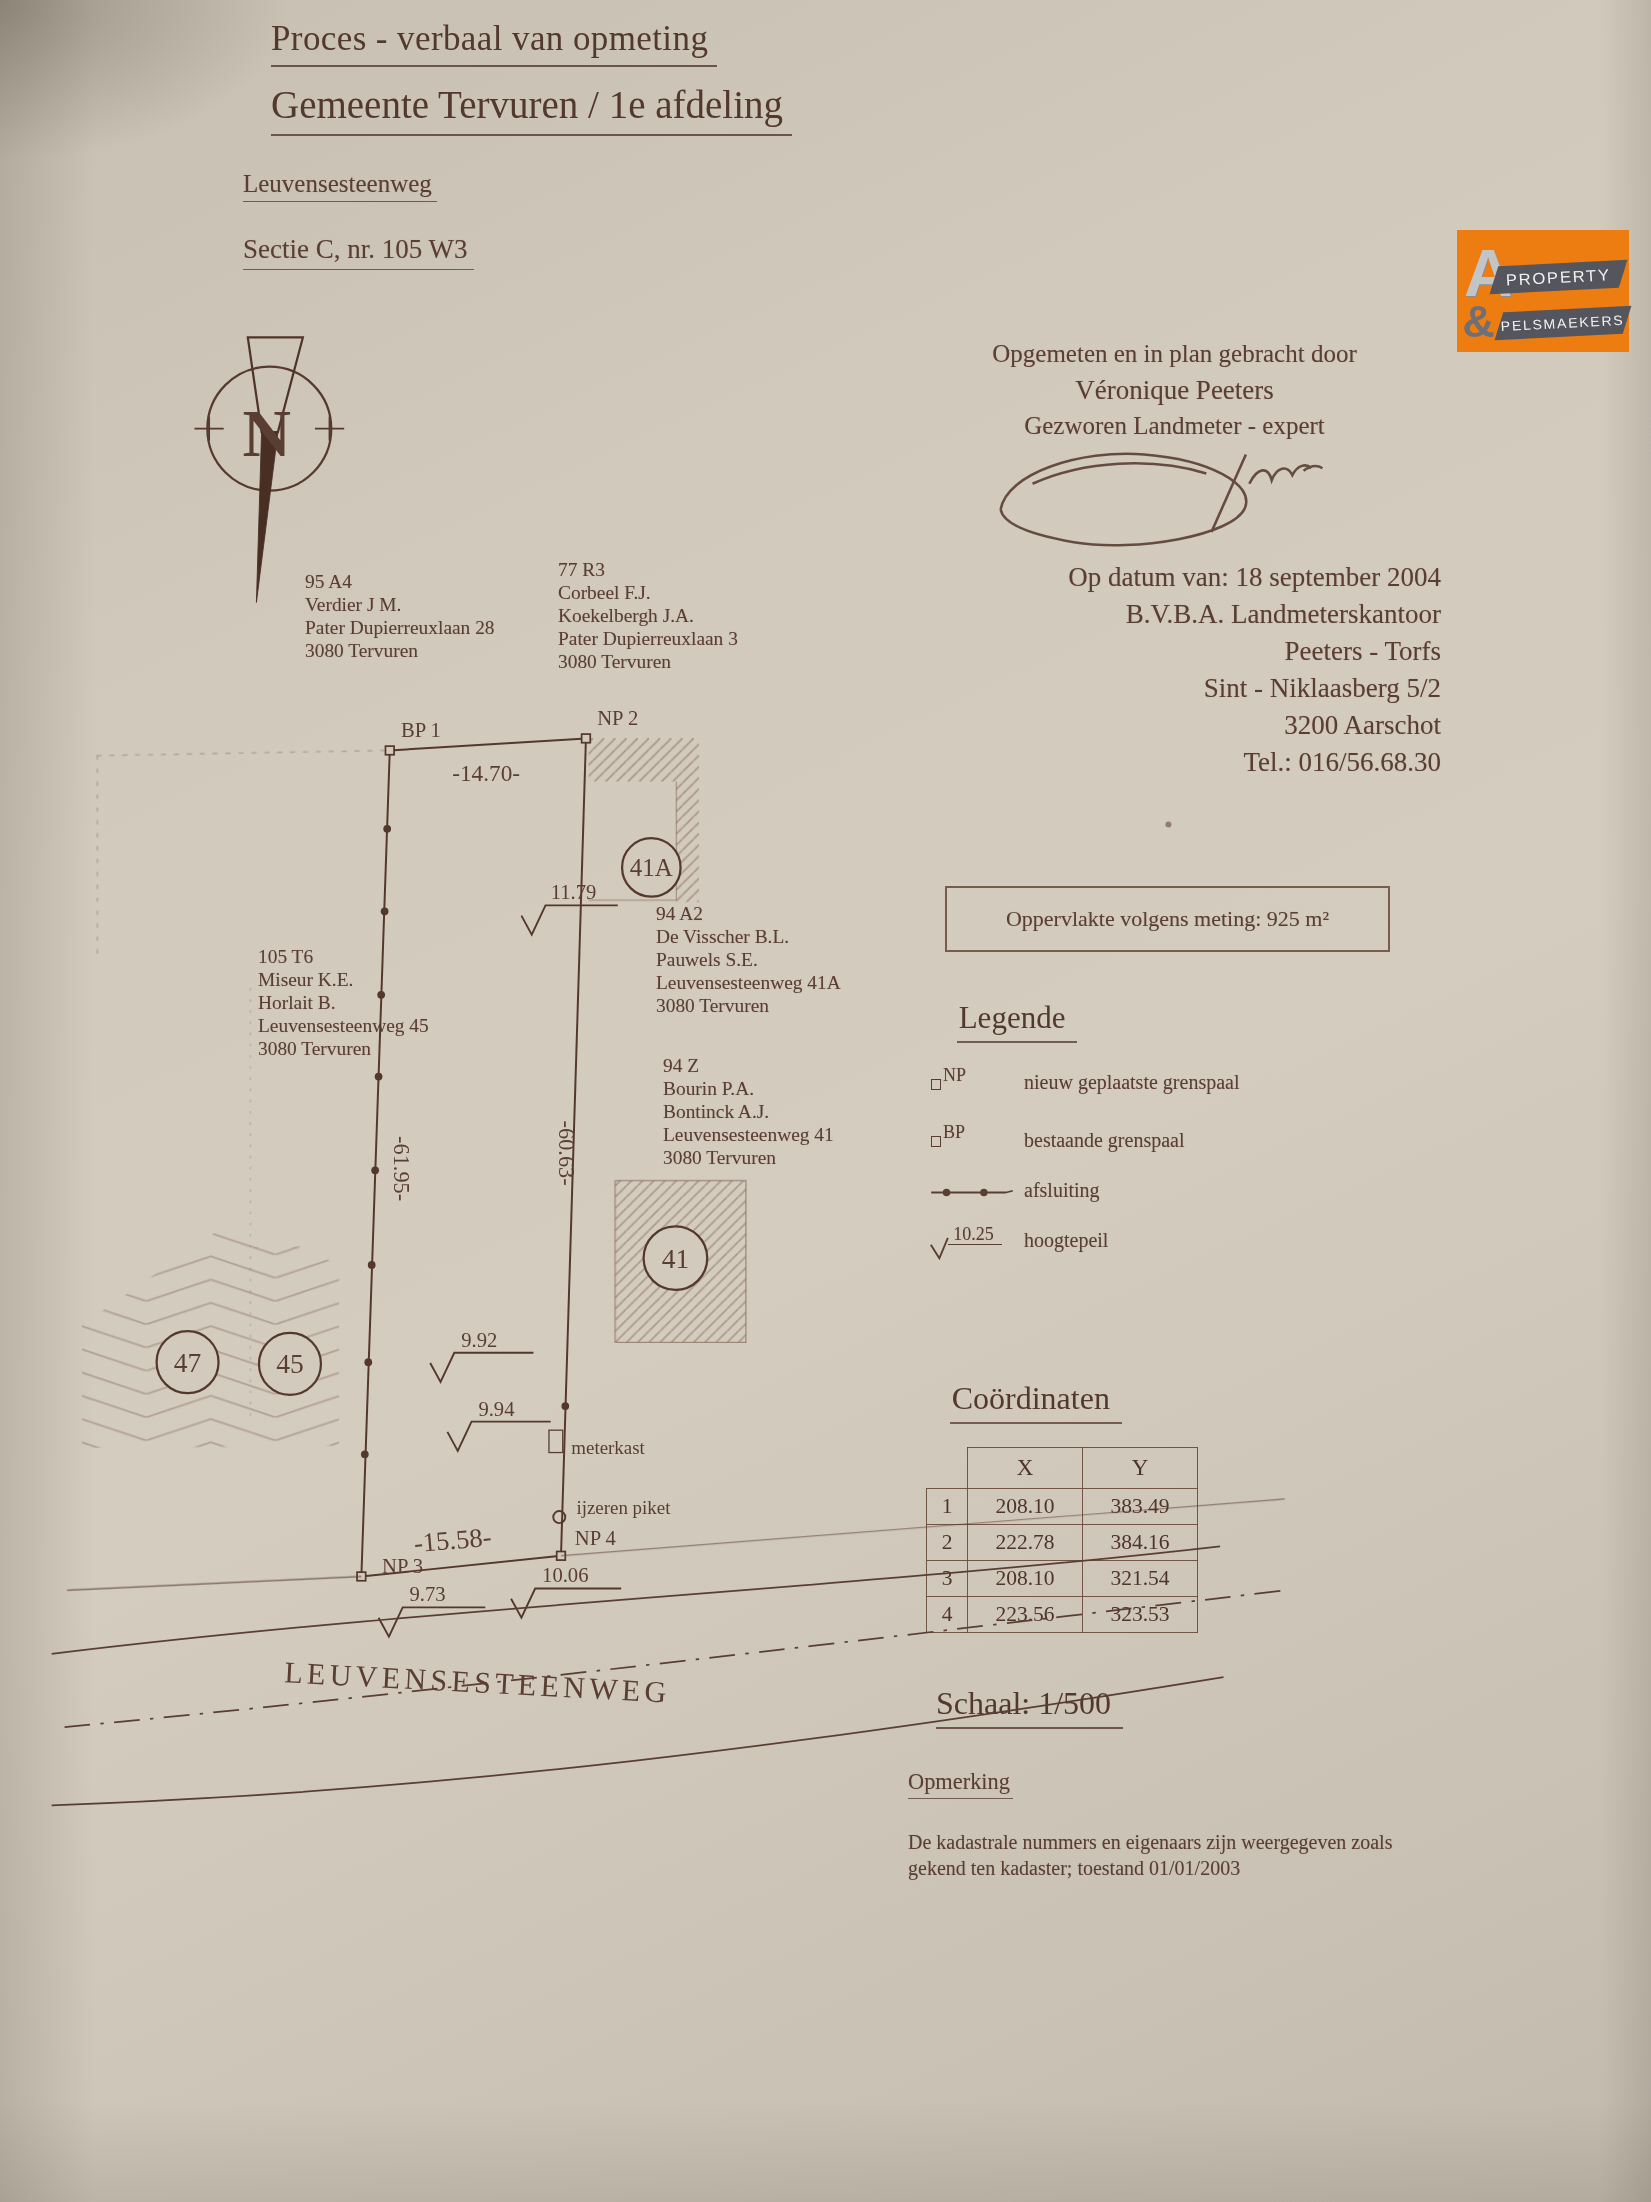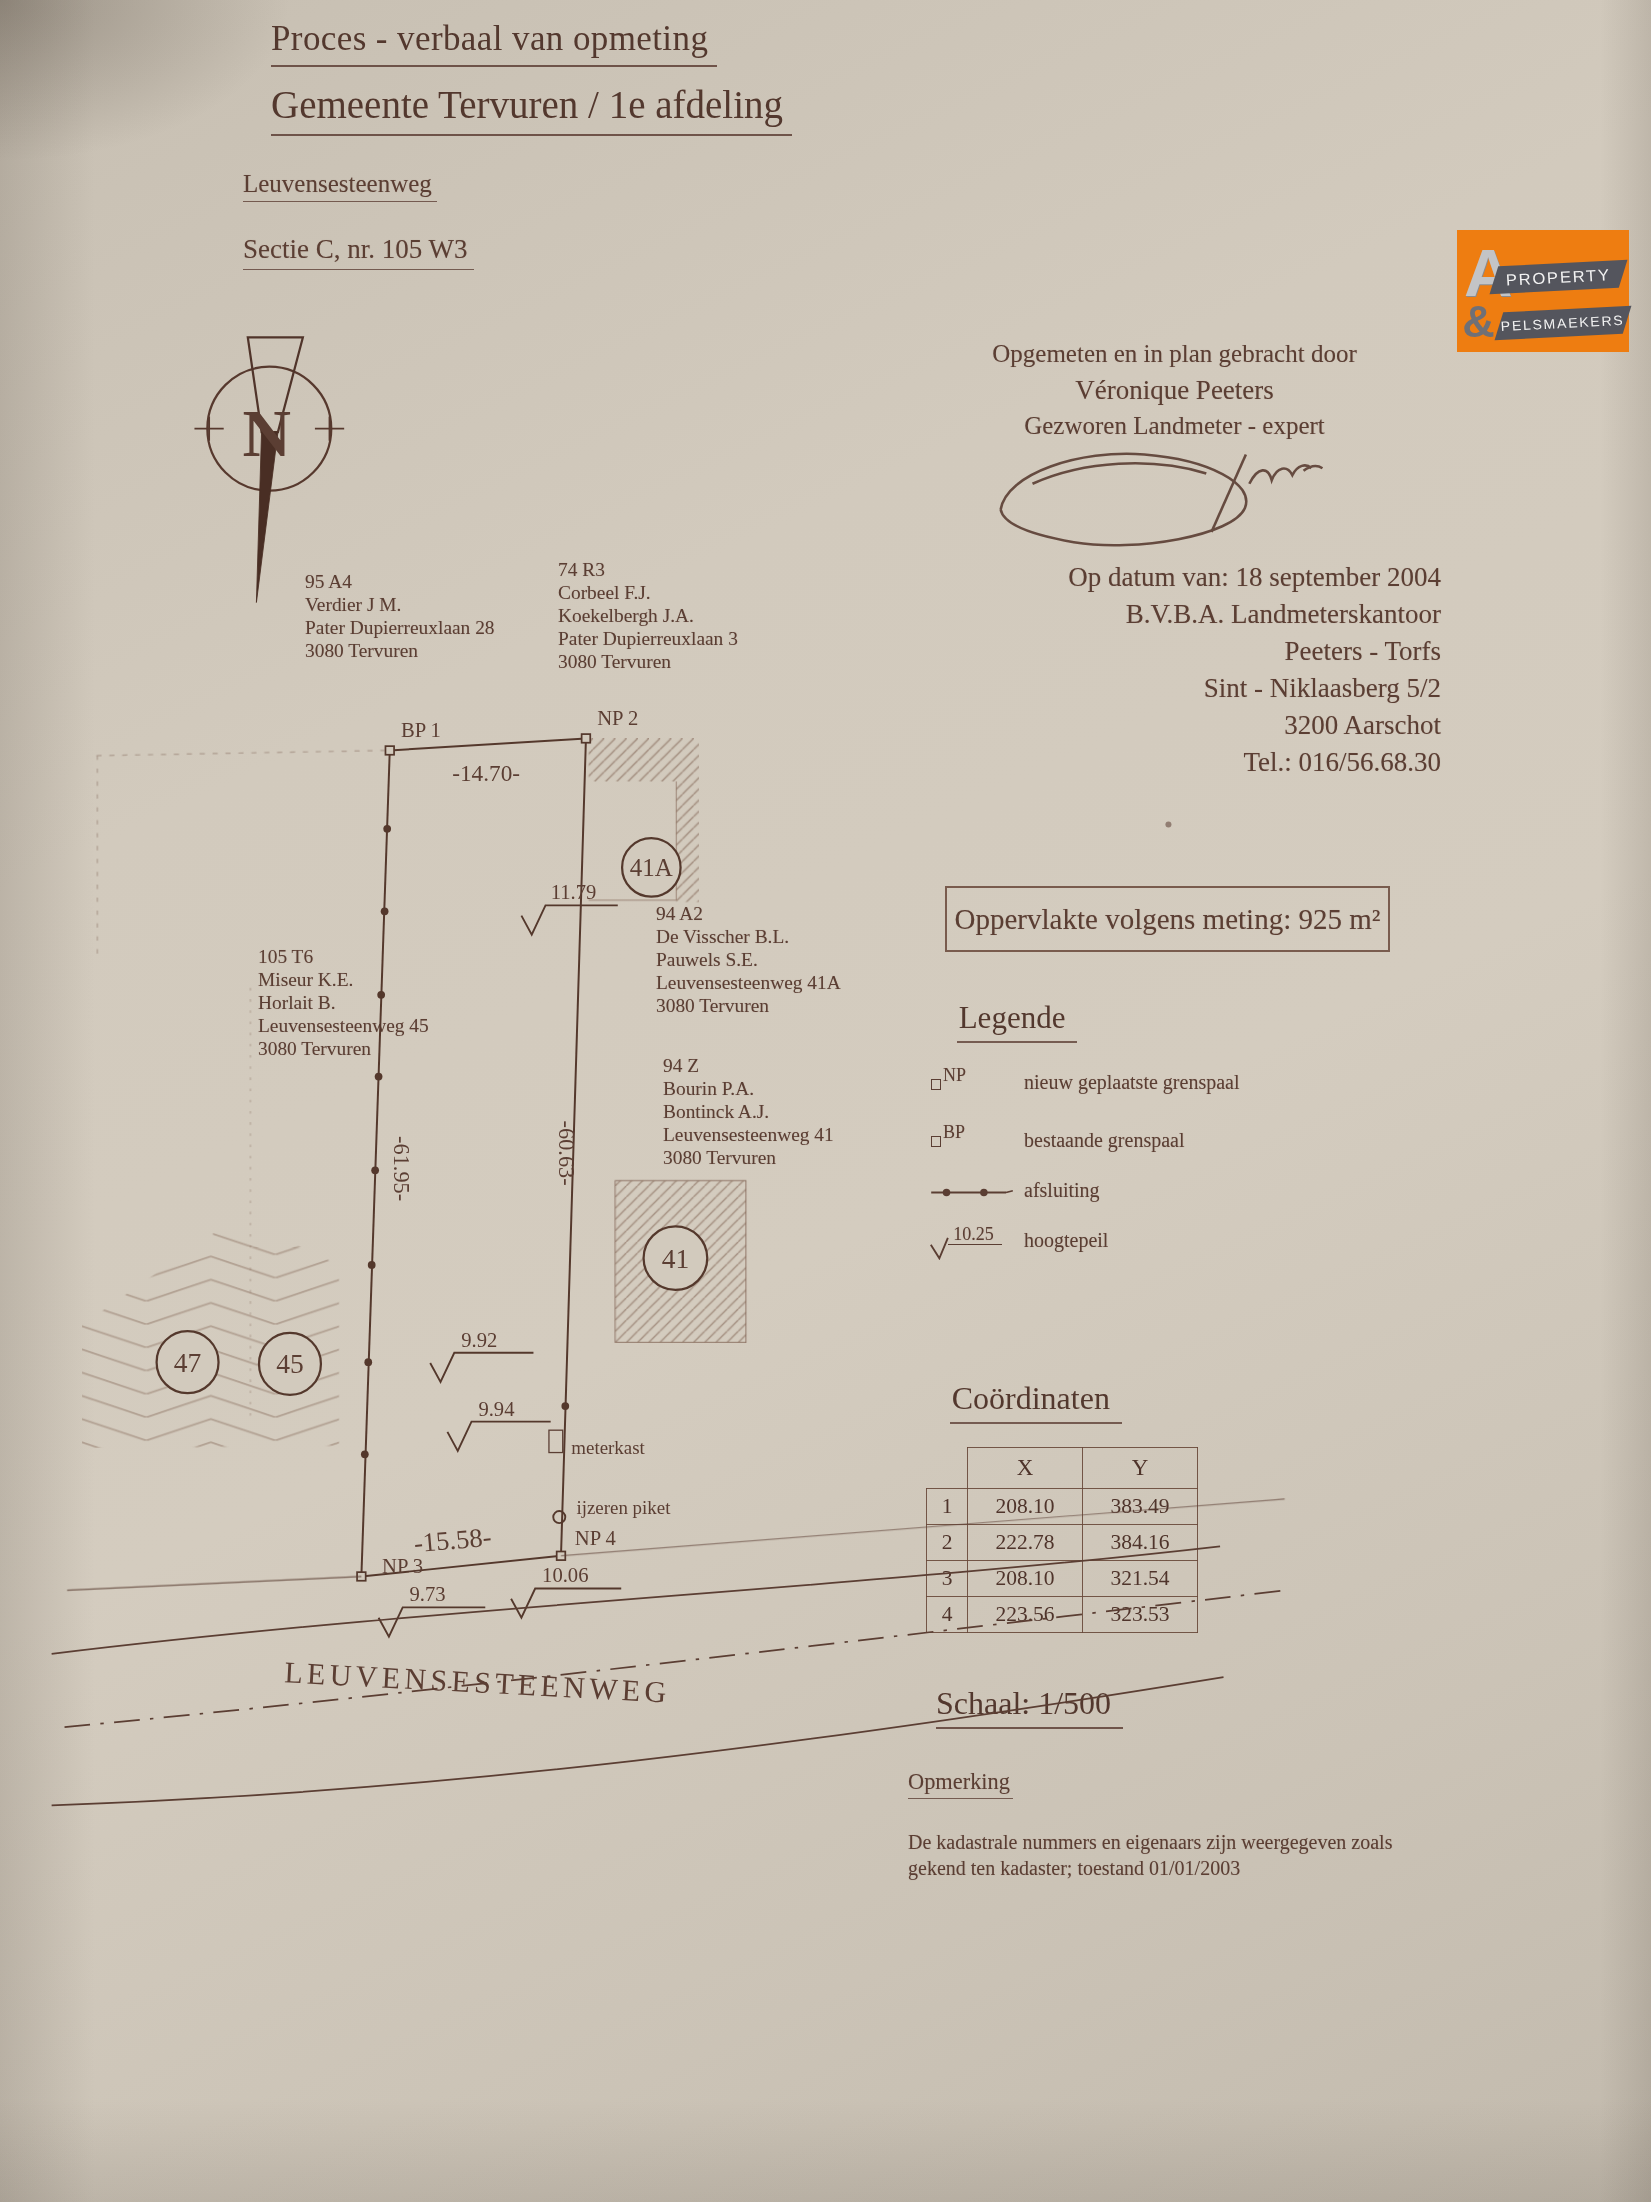--- a/index.html
+++ b/index.html
@@ -23,21 +23,21 @@
   .t-sub2{font-size:27px;border-bottom:1.7px solid rgba(94,64,54,.8);padding:0 6.9px 4.3px 0;display:inline-block;}
   
   .owner{font-size:19.4px;line-height:23px;white-space:nowrap;}
   
   .ctr{width:533px;text-align:center;}
   .srv1{font-size:25px;line-height:36px;}
   .srv-name{font-size:27px;line-height:36px;}
   .office{font-size:27px;line-height:37px;}
   .areabox{
     left:945px;top:886px;width:441px;height:62px;border:2.2px solid rgba(104,72,58,.85);
-    display:flex;align-items:center;justify-content:center;font-size:29px;text-align:center;
+    display:flex;align-items:center;justify-content:center;font-size:22px;text-align:center;
   }
   .h-legend{font-size:31px;border-bottom:2.2px solid rgba(94,64,54,.8);padding:0 12px 5.2px 1.7px;display:inline-block;}
   .legend-label{font-size:20px;}
   .mk-sq{display:inline-block;width:8.6px;height:8.6px;border:1.7px solid #5b3e33;vertical-align:baseline;}
   .mk-lbl{font-size:18px;position:relative;top:-8.6px;left:1.7px;}
   .hp-num{font-size:18px;border-bottom:1.7px solid #5b3e33;padding:0 8.6px 0.9px 5.2px;}
   
   table.coords{border-collapse:collapse;font-size:21.5px;color:#4f342b;}
   table.coords td,table.coords th{border:1.9px solid rgba(104,72,58,.9);text-align:center;font-weight:normal;}
   table.coords th{width:112px;height:38px;font-size:23px;}
@@ -183,21 +183,21 @@
   </div>
   <div class="abs opm-text ink" style="left:908px;top:1805px;">De kadastrale nummers en eigenaars zijn weergegeven zoals gekend ten kadaster; toestand 01/01/2003</div>
 
   <div class="abs owner ink" style="left:305px;top:570px;">
     <div>95 A4</div>
     <div>Verdier J M.</div>
     <div>Pater Dupierreuxlaan 28</div>
     <div>3080 Tervuren</div>
   </div>
   <div class="abs owner ink" style="left:558px;top:558px;">
-    <div>74 R3</div>
+    <div>77 R3</div>
     <div>Corbeel F.J.</div>
     <div>Koekelbergh J.A.</div>
     <div>Pater Dupierreuxlaan 3</div>
     <div>3080 Tervuren</div>
   </div>
   <div class="abs owner ink" style="left:258px;top:945px;">
     <div>105 T6</div>
     <div>Miseur K.E.</div>
     <div>Horlait B.</div>
     <div>Leuvensesteenweg 45</div>

